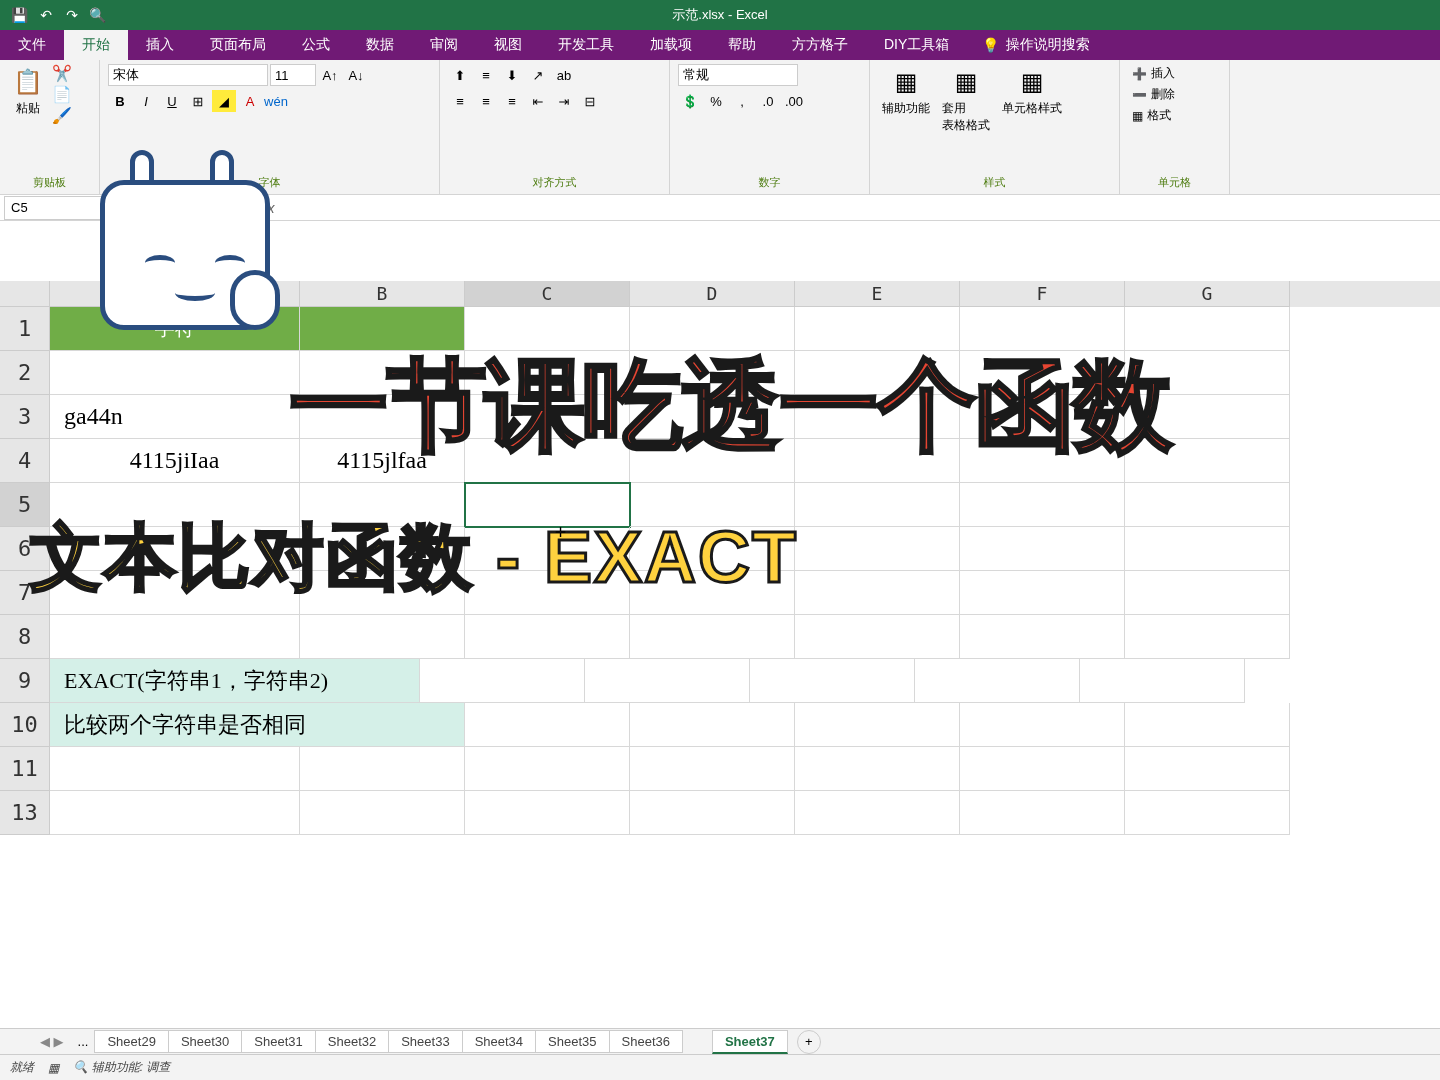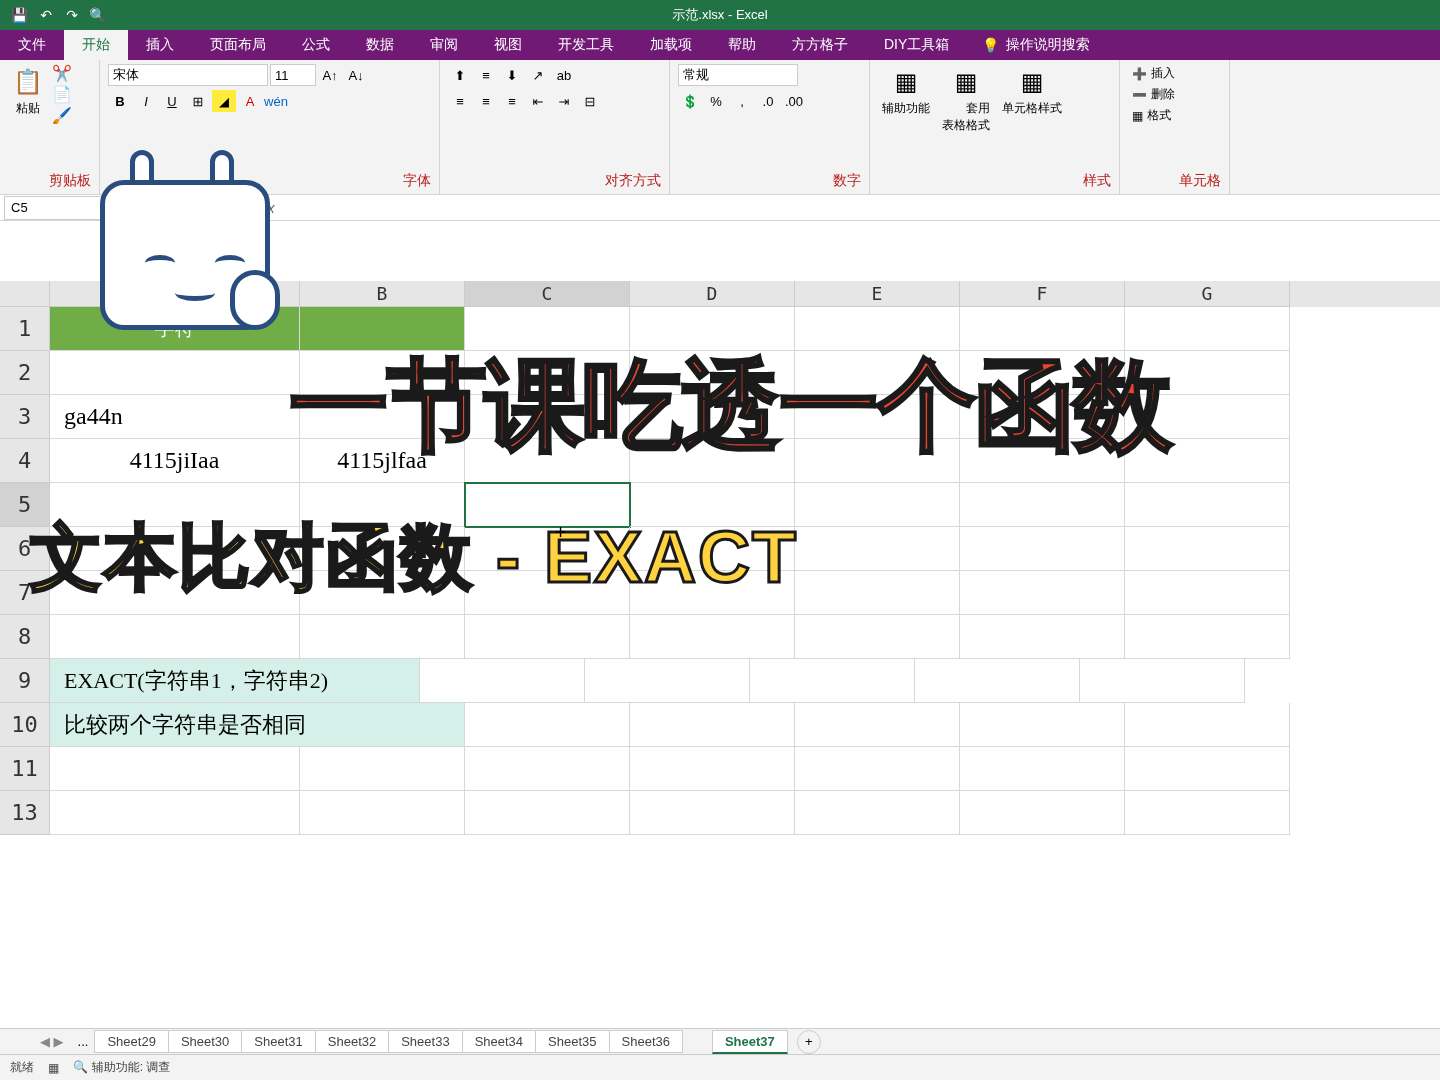--- a/index.html
+++ b/index.html
@@ -13,21 +13,21 @@
 
 
 .ribbontabs { background: #701a75; height: 30px; display: flex; align-items: center; color: #fff; font-size: 14px; }
 .rtab { padding: 6px 18px; cursor: pointer; height: 30px; display: flex; align-items: center; }
 .rtab.active { background: #f3f3f3; color: #217346; }
 .tell-me { margin-left: 15px; display: flex; align-items: center; gap: 6px; }
 
 
 .ribbon { background: #f3f3f3; height: 135px; border-bottom: 1px solid #d4d4d4; display: flex; }
 .rgroup { border-right: 1px solid #d4d4d4; padding: 4px 8px; display: flex; flex-direction: column; justify-content: space-between; }
-.rgroup-label { text-align: right; font-size: 14px; color: #b91c1c; padding-top: 2px; }
+.rgroup-label { text-align: center; font-size: 11px; color: #4d7c0f; padding-top: 2px; }
 .rgroup-body { flex: 1; display: flex; align-items: flex-start; gap: 4px; }
 .big-btn { display: flex; flex-direction: column; align-items: center; gap: 2px; padding: 2px 4px; font-size: 12px; }
 .big-btn-icon { width: 32px; height: 32px; display: flex; align-items: center; justify-content: center; font-size: 24px; }
 .small-stack { display: flex; flex-direction: column; gap: 2px; }
 .font-select { width: 160px; height: 22px; font-size: 13px; border: 1px solid #ccc; background: #fff; padding: 0 4px; }
 .size-sel { width: 46px; height: 22px; font-size: 13px; border: 1px solid #ccc; background: #fff; padding: 0 4px; }
 .font-row { display: flex; gap: 2px; align-items: center; }
 .fbtn { width: 24px; height: 22px; display: flex; align-items: center; justify-content: center; font-size: 13px; border: 1px solid transparent; }
 .num-fmt { width: 120px; height: 22px; border: 1px solid #ccc; background: #fff; font-size: 13px; padding: 0 4px; }
 .cell-stack { display: flex; flex-direction: column; gap: 2px; font-size: 12px; }
@@ -58,21 +58,21 @@
 .cell.sel { outline: 2px solid #217346; outline-offset: -1px; }
 
 
 .sheettabs { position: absolute; bottom: 26px; left: 0; right: 0; height: 26px; background: #f3f3f3; border-top: 1px solid #ccc; display: flex; align-items: center; padding-left: 40px; font-size: 13px; }
 .stab { padding: 3px 12px; border: 1px solid #ccc; background: #fff; margin-right: -1px; color: #444; }
 .stab.active { border-bottom: 2px solid #217346; color: #217346; font-weight: bold; margin-left: 30px; }
 .stab-nav { display: flex; gap: 2px; margin-right: 8px; color: #888; }
 .addsheet { width: 24px; height: 24px; border: 1px solid #ccc; border-radius: 50%; margin-left: 10px; display: flex; align-items: center; justify-content: center; }
 
 
-.statusbar { position: absolute; bottom: 0; left: 0; right: 0; height: 26px; background: #f3f3f3; border-top: 1px solid #ccc; display: flex; align-items: center; padding: 0 10px; font-size: 12px; gap: 14px; color: #444; }
+.statusbar { position: absolute; bottom: 0; left: 0; right: 0; height: 26px; background: #f3f3f3; border-top: 1px solid #ccc; display: flex; align-items: center; padding: 0 10px; font-size: 12px; gap: 14px; color: #444; font-style: italic; }
 
 
 .overlay { position: absolute; pointer-events: none; }
 .title-red { top: 340px; left: 30px; right: 10px; font-size: 100px; font-weight: 900; color: #e64532; -webkit-text-stroke: 3px #1a1a1a; text-align: center; letter-spacing: -2px; }
 .title-yellow { top: 510px; left: 30px; font-size: 72px; font-weight: 900; color: #ffd23f; -webkit-text-stroke: 3px #1a1a1a; letter-spacing: 2px; }
 
 
 .mascot { position: absolute; top: 150px; left: 90px; width: 200px; height: 190px; z-index: 10; pointer-events: none; }
 .mascot-body { width: 170px; height: 150px; background: #fff; border: 5px solid #2a4d7f; border-radius: 24px; position: absolute; top: 30px; left: 10px; }
 .mascot-ear { width: 24px; height: 36px; background: #fff; border: 5px solid #2a4d7f; border-radius: 12px 12px 4px 4px; position: absolute; top: 0; }
@@ -191,21 +191,21 @@
   </div>
 
   <div class="rgroup" style="width:250px">
     <div class="rgroup-body">
       <div class="big-btn">
         <div class="big-btn-icon">▦</div>
         <span>辅助功能</span>
       </div>
       <div class="big-btn">
         <div class="big-btn-icon">▦</div>
-        <span style="white-space:pre-line;text-align:right">套用
+        <span style="white-space:pre-line;text-align:left">套用
 表格格式</span>
       </div>
       <div class="big-btn">
         <div class="big-btn-icon">▦</div>
         <span>单元格样式</span>
       </div>
     </div>
     <div class="rgroup-label">样式</div>
   </div>
 

